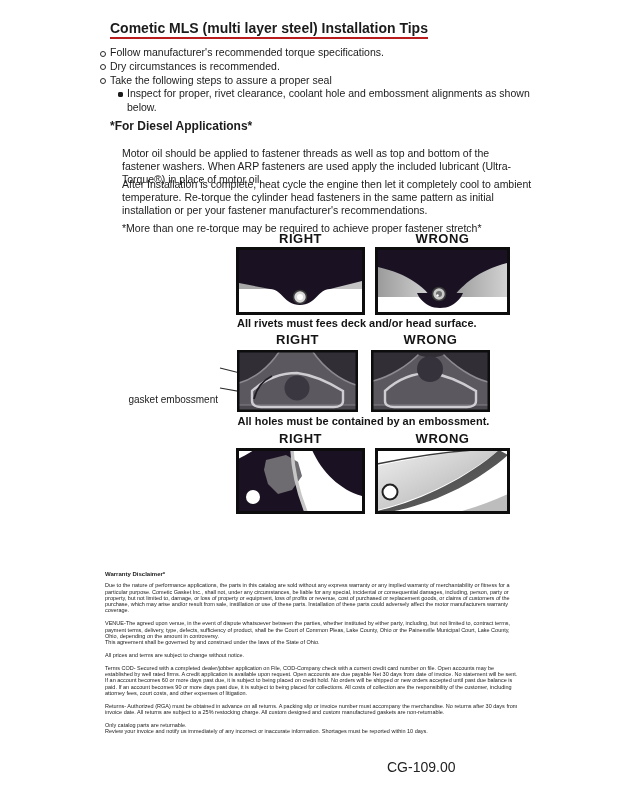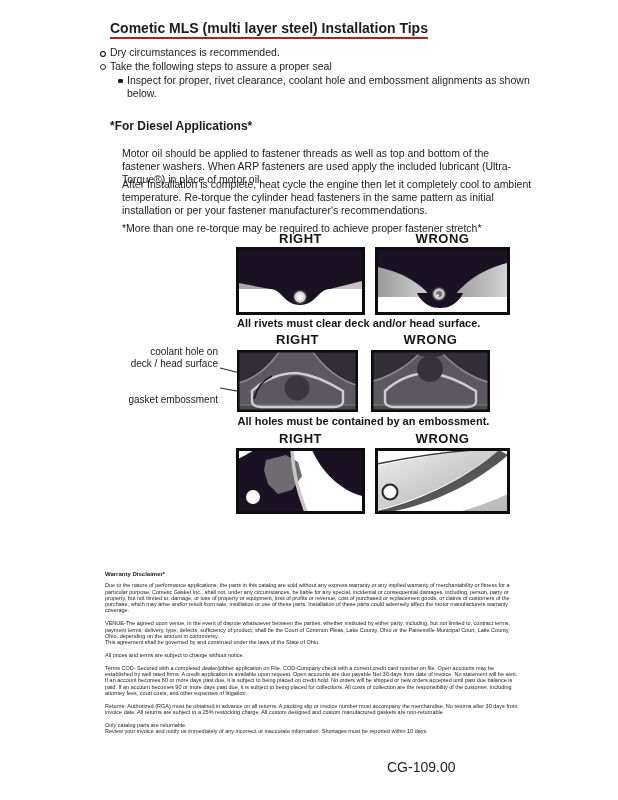--- a/index.html
+++ b/index.html
@@ -28,21 +28,21 @@
   svg{display:block;}
 </style>
 </head>
 <body>
 
 <div class="page">
 
   <div class="abs title">Cometic MLS (multi layer steel) Installation Tips</div>
 
   <div class="abs tips">
-    <div class="tip l1"><span class="ring"></span></div>
+    <div class="tip l1"><span class="ring"></span><span>Follow manufacturer's recommended torque specifications.</span></div>
     <div class="tip l1"><span class="ring"></span><span>Dry circumstances is recommended.</span></div>
     <div class="tip l1"><span class="ring"></span><span>Take the following steps to assure a proper seal</span></div>
     <div class="tip l2"><span class="dot"></span></div>
     <div class="tip l2"><span class="dot"></span><span>Inspect for proper, rivet clearance, coolant hole and embossment alignments as shown below.</span></div>
   </div>
 
   <div class="abs h2">*For Diesel Applications*</div>
   <p class="abs body p1">Motor oil should be applied to fastener threads as well as top and bottom of the fastener washers. When ARP fasteners are used apply the included lubricant (Ultra-Torque®) in place of motor oil.</p>
   <p class="abs body p2">After Installation is complete, heat cycle the engine then let it completely cool to ambient temperature. Re-torque the cylinder head fasteners in the same pattern as initial installation or per your fastener manufacturer's recommendations.</p>
   <p class="abs body note">*More than one re-torque may be required to achieve proper fastener stretch*</p>
@@ -71,27 +71,25 @@
     <path d="M3,20 C34,27 48,40 56,50 L3,50 Z" fill="url(#gA)"></path>
     <path d="M132,16 C102,24 88,38 78,50 L132,50 Z" fill="url(#gA)"></path>
     <rect x="3" y="50" width="129" height="15" fill="#ffffff"></rect>
     <path d="M42,46 L88,46 L86,50 C80,58 73,61 65,61 C57,61 50,58 44,50 Z" fill="#1a1122"></path>
     <circle cx="64" cy="47" r="6.5" fill="#c9c9c9" stroke="#3a3a3a" stroke-width="1.6"></circle>
     <circle cx="64" cy="47" r="3" fill="#6f6f6f"></circle>
     <circle cx="62.5" cy="48.5" r="1.2" fill="#ffffff"></circle>
     <rect x="1.5" y="1.5" width="132" height="65" fill="none" stroke="#0d0d0d" stroke-width="3"></rect>
   </svg>
 
-  <div class="abs caption" style="left:237px;top:317px;">All rivets must clear deck and/or head surface.</div>
+  <div class="abs caption" style="left:237px;top:317px;">All rivets must fees deck and/or head surface.</div>
 
   <div class="abs dg-label" style="left:237px;top:332px;width:121px;">RIGHT</div>
   <div class="abs dg-label" style="left:371px;top:332px;width:119px;">WRONG</div>
 
-  <div class="abs callout pre" style="left:118px;top:346px;width:100px;">coolant hole on
-deck / head surface</div>
   <div class="abs callout" style="left:100px;top:394px;width:118px;">gasket embossment</div>
 
   <svg class="abs" style="left:115px;top:344px;" width="200" height="70" viewBox="0 0 200 70">
     <line x1="105" y1="24" x2="181" y2="43" stroke="#2a2a2a" stroke-width="1.2"></line>
     <line x1="105" y1="44" x2="150" y2="52" stroke="#2a2a2a" stroke-width="1.2"></line>
   </svg>
 
   <svg class="abs" style="left:237px;top:350px;" width="121" height="62" viewBox="0 0 121 62">
     <rect x="0" y="0" width="121" height="62" fill="#5b585f"></rect>
     <path d="M2,2 L42,2 C32,17 17,29 2,33 Z" fill="#312e36"></path>

